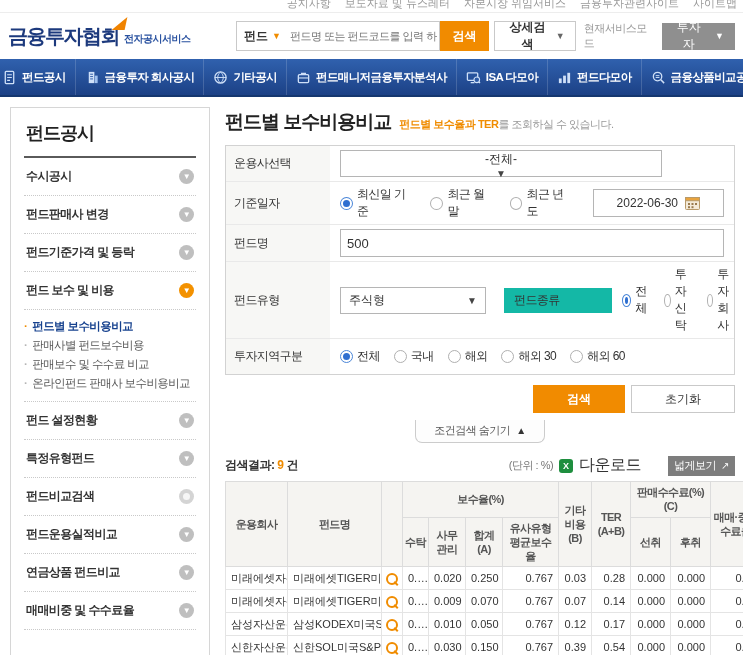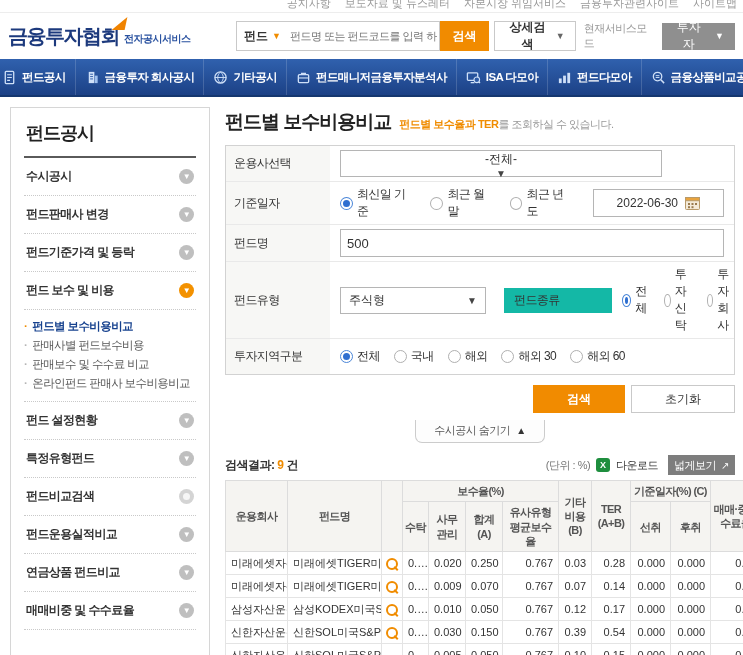--- a/index.html
+++ b/index.html
@@ -97,23 +97,23 @@
             display:flex;align-items:center;justify-content:center;gap:6px;letter-spacing:-0.5px;}
   .hide-tab .chev-u{font-weight:bold;color:#333;font-size:10px;}
   
   .result-bar{display:flex;align-items:center;margin:12px 0 5px;}
   .result-left{font-size:12px;font-weight:bold;color:#333;letter-spacing:-0.5px;}
   .result-left em{font-style:normal;color:#f08c00;}
   .result-right{margin-left:auto;display:flex;align-items:center;gap:6px;}
   .unit{font-size:11px;color:#777;letter-spacing:-0.5px;}
   .excel-ic{width:14px;height:14px;background:#1e8e3e;border-radius:3px;color:#fff;font-size:9px;font-weight:bold;
             display:flex;align-items:center;justify-content:center;cursor:pointer;}
-  .dl-label{font-size:11px;color:#333;cursor:pointer;letter-spacing:-0.5px;}
+  .dl-label{font-size:16px;color:#333;cursor:pointer;letter-spacing:-0.5px;}
   .wide-btn{height:20px;background:#7d7d7d;color:#fff;border:0;font-size:11px;display:flex;align-items:center;
-            gap:5px;padding:0 6px;cursor:pointer;margin-left:4px;letter-spacing:-0.5px;}
+            gap:5px;padding:0 6px;cursor:pointer;margin-left:21px;letter-spacing:-0.5px;}
   .wide-btn .arr{font-size:10px;}
   
   table.tbl{width:100%;border-collapse:collapse;table-layout:fixed;border-top:1px solid #c2c2c2;}
   .tbl th{background:#f5f4f1;border:1px solid #dcdcdc;color:#555;font-weight:bold;font-size:11px;
           padding:3px 2px;line-height:1.3;letter-spacing:-0.6px;}
   .tbl td{border:1px solid #e4e4e4;font-size:11px;color:#333;padding:3px 5px;height:16px;
           overflow:hidden;white-space:nowrap;}
   .tbl td.txt{text-align:left;}
   .tbl td.num{text-align:right;font-family:"Liberation Sans","DejaVu Sans",sans-serif;}
   .tbl td.cut{text-align:left;padding-right:1px;}
@@ -404,21 +404,21 @@
           </div>
       </div>
     </div>
 
     <div class="form-actions">
       <button class="btn-orange">검색</button>
       <button class="btn-plain">초기화</button>
     </div>
 
     <div class="hide-tab">
-      <span>수시공시 숨기기</span>
+      <span>조건검색 숨기기</span>
       <span class="chev-u">▲</span>
     </div>
 
     <div class="result-bar">
       <span class="result-left">
         <span>검색결과:</span>
         <em>9</em>
         <span>건</span>
       </span>
       <span class="result-right">
@@ -448,21 +448,21 @@
         <col style="width:64px">
       </colgroup>
       <thead>
         <tr>
           <th rowspan="2">운용회사</th>
           <th rowspan="2">펀드명</th>
           <th rowspan="2"></th>
           <th colspan="4">보수율(%)</th>
           <th rowspan="2">기타 비용 (B)</th>
           <th rowspan="2">TER (A+B)</th>
-          <th colspan="2">기준일자(%) (C)</th>
+          <th colspan="2">판매수수료(%) (C)</th>
           <th rowspan="2">매매·중개 수수료율(D)</th>
         </tr>
         <tr>
           <th>수탁</th>
           <th>사무 관리</th>
           <th>합계 (A)</th>
           <th>유사유형 평균보수율</th>
           <th>선취</th>
           <th>후취</th>
         </tr>

